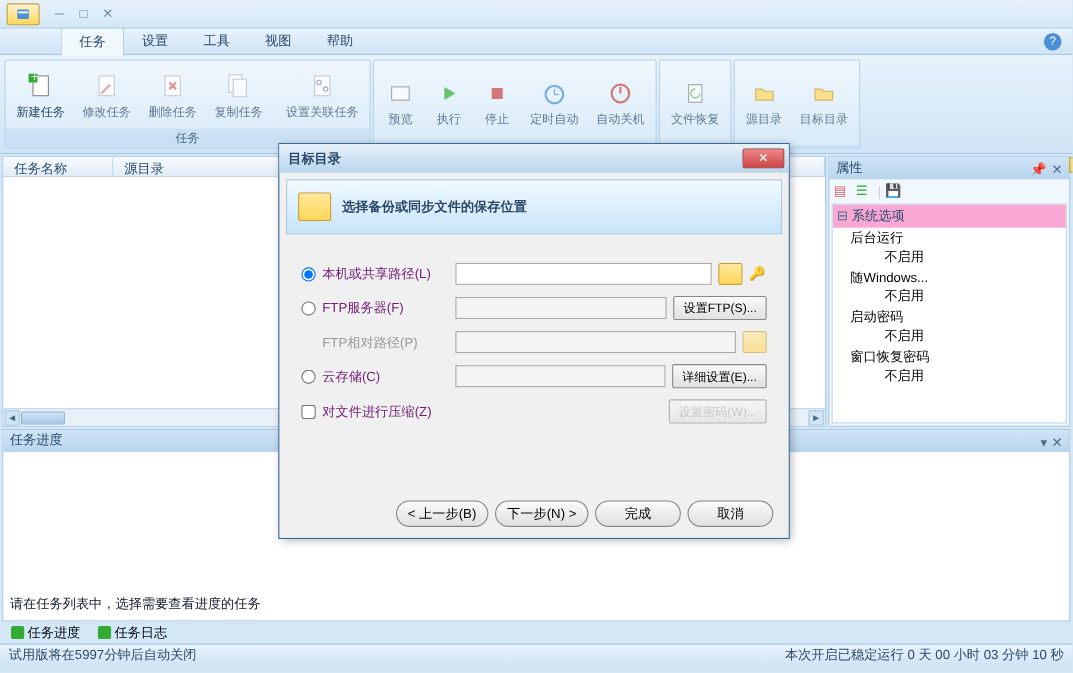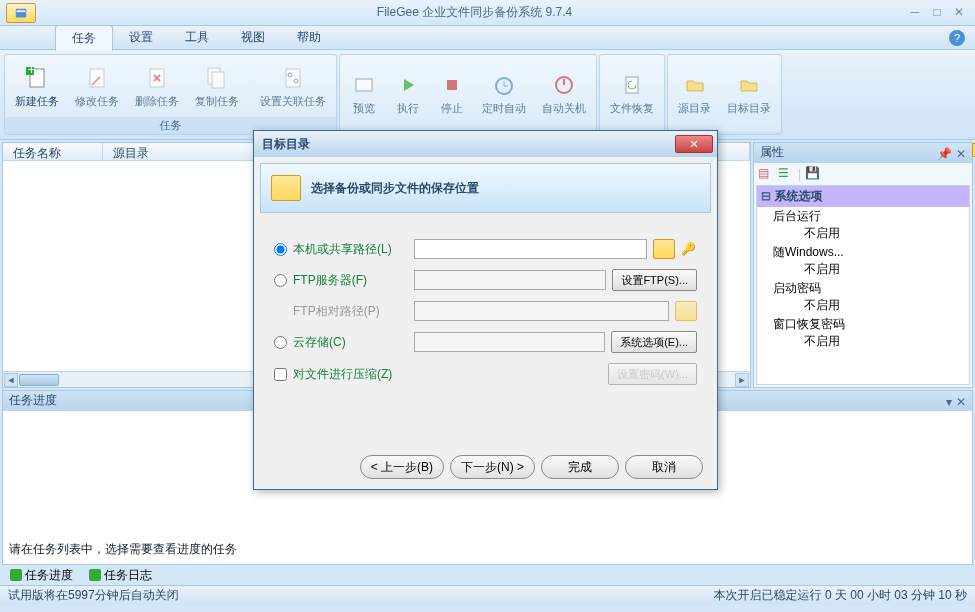--- a/index.html
+++ b/index.html
@@ -37,21 +37,21 @@
 .scrollbar-h { height: 16px; background: #e8f0f8; border-top: 1px solid #c0d6ea; position: relative; }
 .scrollbar-h .thumb { position: absolute; left: 16px; width: 40px; height: 12px; top: 2px; background: linear-gradient(#d0e4f4, #a8c8e4); border: 1px solid #88aed0; border-radius: 2px; }
 .scrollbar-h .arrow { position: absolute; width: 14px; height: 14px; top: 1px; background: #d0e4f4; border: 1px solid #a8c8e4; text-align: center; line-height: 12px; font-size: 9px; color: #4a6a8a; }
 
 .right-panel { width: 220px; background: #f0f7fd; border: 1px solid #a8c8e4; margin: 2px 2px 2px 0; position: relative; }
 .panel-header { height: 20px; background: linear-gradient(#cfe4f6, #b8d4ec); padding: 2px 6px; color: #2a4a6a; display: flex; align-items: flex-end; justify-content: space-between; }
 .panel-header .pins { display: flex; gap: 4px; font-size: 10px; color: #4a6a8a; }
 .panel-toolbar { height: 22px; display: flex; align-items: center; padding: 2px 4px; gap: 4px; }
 .panel-toolbar .tb-btn { width: 16px; height: 16px; cursor: pointer; }
 .prop-tree { background: #fff; margin: 0 2px; border: 1px solid #c0d6ea; height: 200px; overflow: auto; }
-.prop-tree .group { background: #c4b5fd; padding: 2px 4px; color: #2a4a6a; font-weight: bold; }
+.prop-tree .group { background: #f9a8d4; padding: 2px 4px; color: #2a4a6a; font-weight: normal; }
 .prop-tree .group::before { content: "⊟ "; color: #4a6a8a; }
 .prop-tree .row { display: flex; padding: 1px 0 1px 16px; flex-direction: column; }
 .prop-tree .row .name { flex: 1; }
 .prop-tree .row .val { width: 80px; margin-left: 31px; }
 .side-tab { position: absolute; right: -18px; top: 0; width: 18px; background: linear-gradient(90deg, #ffd75a, #ffe89a); border: 1px solid #c79e2e; writing-mode: vertical-rl; padding: 6px 1px; font-size: 11px; cursor: pointer; }
 
 
 .progress-panel { height: 175px; border: 1px solid #a8c8e4; margin: 0 2px; background: #fff; }
 .progress-panel .panel-header { background: linear-gradient(#cfe4f6, #b8d4ec); }
 .progress-content { padding: 6px; color: #888; height: calc(100% - 20px); position: relative; }
@@ -69,21 +69,21 @@
 .dialog { position: absolute; left: 253px; top: 130px; width: 465px; height: 360px; background: #f0f0f0; border: 1px solid #3a6a9a; box-shadow: 2px 2px 8px rgba(0,0,0,0.3); }
 .dialog-title { height: 26px; background: linear-gradient(#e8f2fb, #b8d4ec); display: flex; align-items: center; justify-content: space-between; padding: 0 4px 0 8px; }
 .dialog-title .txt { color: #2a4a6a; font-weight: bold; }
 .dialog-title .close { width: 38px; height: 18px; background: linear-gradient(#e88, #c44); border: 1px solid #a33; border-radius: 2px; color: #fff; text-align: center; line-height: 16px; cursor: pointer; font-size: 11px; }
 .dialog-banner { height: 50px; margin: 6px; background: linear-gradient(#f0f9ff, #c8e4f8); border: 1px solid #a8c8e4; display: flex; align-items: center; padding: 0 10px; gap: 10px; }
 .dialog-banner .ficon { width: 30px; height: 26px; background: linear-gradient(#ffe89a, #ffd75a); border: 1px solid #c79e2e; border-radius: 2px; }
 .dialog-banner .btxt { color: #2a4a6a; font-weight: bold; }
 .dialog-body { padding: 10px 20px; }
 .form-row { display: flex; align-items: center; margin: 10px 0; gap: 6px; }
 .form-row .radio, .form-row .check { width: 13px; height: 13px; }
-.form-row .rlabel { width: 115px; color: #15803d; }
+.form-row .rlabel { width: 115px; color: #701a75; }
 .form-row .rlabel.dim { color: #999; }
 .form-row input[type=text] { flex: 1; height: 20px; border: 1px solid #aaa; padding: 0 4px; background: #fff; }
 .form-row input[type=text]:disabled { background: #f4f4f4; }
 .form-row .btn-small { height: 22px; padding: 0 8px; border: 1px solid #888; background: linear-gradient(#fafafa, #e0e0e0); cursor: pointer; font-size: 11px; border-radius: 2px; }
 .form-row .folder-btn { width: 22px; height: 20px; background: linear-gradient(#ffe89a, #ffd75a); border: 1px solid #c79e2e; border-radius: 2px; cursor: pointer; }
 .form-row .key-btn { width: 16px; height: 20px; display: flex; align-items: center; justify-content: center; cursor: pointer; color: #888; }
 .dialog-footer { position: absolute; bottom: 10px; right: 14px; display: flex; gap: 6px; }
 .dialog-footer button { height: 24px; padding: 0 10px; border: 1px solid #888; background: linear-gradient(#fafafa, #e0e0e0); cursor: pointer; border-radius: 12px; min-width: 78px; }
 
 .sep { width: 1px; background: #b8d4ec; margin: 4px 2px; }
@@ -91,21 +91,20 @@
 </head>
 <body>
 
 <div class="titlebar">
   <div class="logo">
     <svg viewBox="0 0 16 16">
         <rect x="2" y="3" width="12" height="10" fill="#4a90d9" rx="1"></rect>
         <rect x="3" y="5" width="10" height="2" fill="#fff"></rect>
       </svg>
   </div>
-  <div class="title">FileGee 企业文件同步备份系统 9.7.4</div>
   <div class="win-controls">
     <span>─</span>
     <span>□</span>
     <span>✕</span>
   </div>
 </div>
 
 <div class="menubar">
   <div class="tab active">任务</div>
   <div class="tab">设置</div>
@@ -362,21 +361,21 @@
     <div class="form-row">
       <span style="width:13px"></span>
       <span class="rlabel dim">FTP相对路径(P)</span>
       <input type="text" disabled="" style="">
       <div class="folder-btn" style="opacity:0.6"></div>
     </div>
     <div class="form-row">
       <input type="radio" class="radio" style="">
       <span class="rlabel">云存储(C)</span>
       <input type="text" disabled="" style="">
-      <button class="btn-small">系统选项(E)...</button>
+      <button class="btn-small">详细设置(E)...</button>
     </div>
     <div class="form-row">
       <input type="checkbox" class="check" style="">
       <span class="rlabel" style="width:auto">对文件进行压缩(Z)</span>
       <span style="flex:1"></span>
       <button class="btn-small" disabled="" style="opacity:0.6">设置密码(W)...</button>
     </div>
   </div>
   <div class="dialog-footer">
     <button>&lt; 上一步(B)</button>

